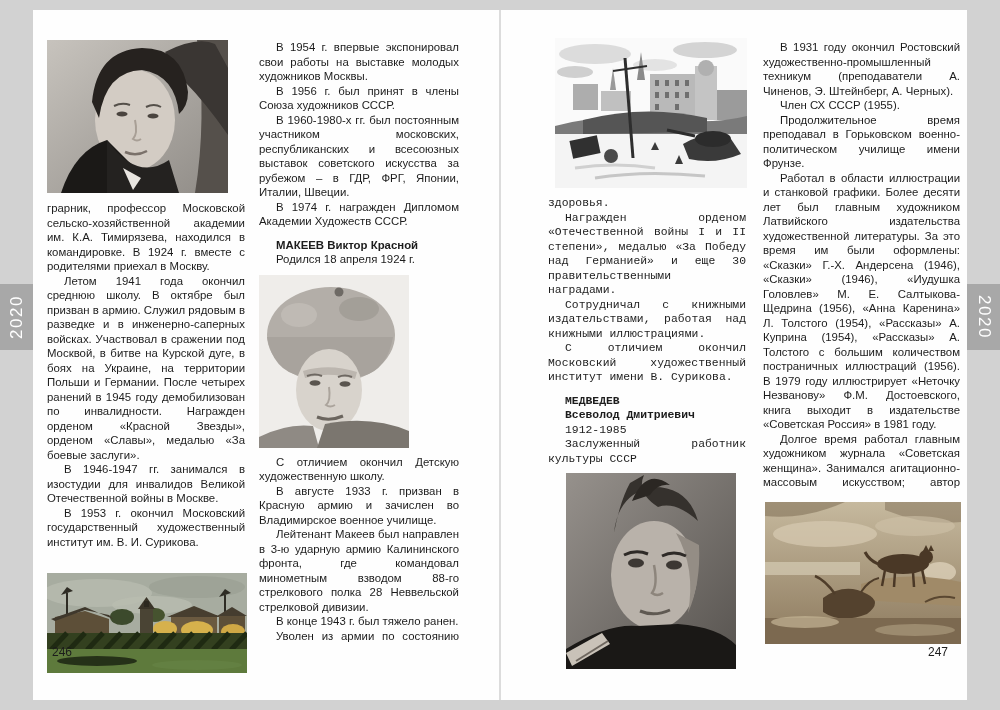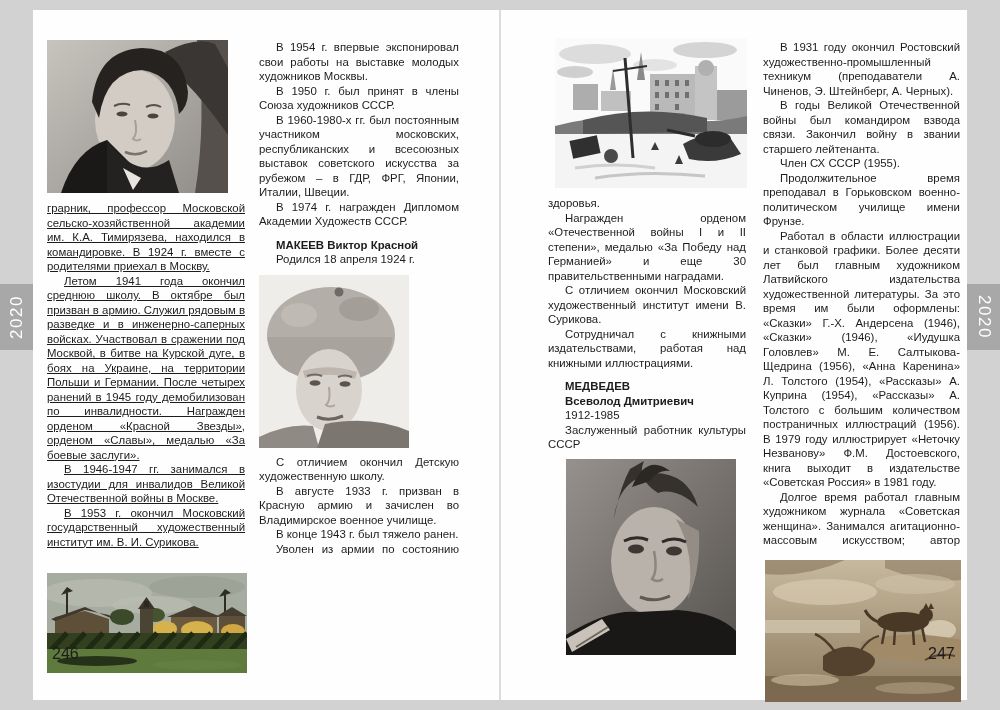--- a/index.html
+++ b/index.html
@@ -25,26 +25,26 @@
   .col p.jlast{text-align-last:justify;}
   .entry-head{font-weight:bold;margin-top:9px !important;}
   .entry-head2{font-weight:bold;}
   .pic{display:block;}
   .pic-photo1{margin-bottom:8px;}
   .pic-painting1{margin-top:24px;}
   .pic-photo2{margin-top:8px;margin-bottom:7px;}
   .pic-drawing{margin-left:7px;margin-bottom:8px;}
   .pic-photo3{margin-top:7px;margin-left:18px;}
   .pic-painting2{margin-top:12px;margin-left:2px;}
-  .page-number{position:absolute;font-size:16px;color:#1c1c1c;}
+  .page-number{position:absolute;font-size:12px;color:#1c1c1c;}
   .page-number.left{left:52px;top:645px;}
   .page-number.right{left:928px;top:645px;}
-  #col1{left:47px;top:40px;width:198px;text-decoration:underline;}
+  #col1{left:47px;top:40px;width:198px;}
   #col2{left:259px;top:40px;width:200px;}
-  #col3{left:548px;top:38px;width:198px;}
+  #col3{left:548px;top:38px;width:198px;font-family:Liberation Mono, monospace;}
   #col4{left:763px;top:40px;width:197px;}
 </style>
 </head>
 <body>
 
 <div class="spread"></div>
 <div class="gutter"></div>
 
 <div class="year-tab left">
   <span>2020</span>
@@ -119,21 +119,21 @@
       <line x1="184" y1="77" x2="200" y2="60"></line>
     </g>
     <rect x="0" y="76" width="200" height="24" fill="#5e7a3c"></rect>
     <ellipse cx="50" cy="88" rx="40" ry="5" fill="#54703​4" opacity="0.6"></ellipse>
     <ellipse cx="150" cy="92" rx="45" ry="5" fill="#688446" opacity="0.6"></ellipse>
   </svg>
 </div>
 
 <div class="col" id="col2">
   <p>В 1954 г. впервые экспонировал свои работы на выставке молодых художников Москвы.</p>
-  <p>В 1950 г. был принят в члены Союза художников СССР.</p>
+  <p>В 1956 г. был принят в члены Союза художников СССР.</p>
   <p>В 1960-1980-х гг. был постоянным участником московских, республиканских и всесоюзных выставок советского искусства за рубежом – в ГДР, ФРГ, Японии, Италии, Швеции.</p>
   <p>В 1974 г. награжден Дипломом Академии Художеств СССР.</p>
   <p class="entry-head">МАКЕЕВ Виктор Красной</p>
   <p>Родился 18 апреля 1924 г.</p>
   <svg class="pic pic-photo2" width="150" height="173" viewBox="0 0 150 173">
     <rect width="150" height="173" fill="#efedea"></rect>
     <ellipse cx="72" cy="60" rx="64" ry="48" fill="#b3aea8"></ellipse>
     <path d="M8,62 Q14,96 42,101 L104,101 Q128,95 134,62 Z" fill="#a8a39d"></path>
     <ellipse cx="40" cy="40" rx="18" ry="12" fill="#c2bdb7" opacity="0.8"></ellipse>
     <ellipse cx="100" cy="34" rx="20" ry="12" fill="#9d9892" opacity="0.7"></ellipse>
@@ -144,20 +144,21 @@
     <ellipse cx="86" cy="109" rx="5.5" ry="2.8" fill="#5a554f"></ellipse>
     <path d="M48,101 Q56,98 63,101" stroke="#6e6862" stroke-width="2" fill="none"></path>
     <path d="M79,102 Q86,99 93,102" stroke="#6e6862" stroke-width="2" fill="none"></path>
     <path d="M70,112 Q72,126 67,130 Q71,133 76,130" stroke="#aba49c" stroke-width="2" fill="none"></path>
     <path d="M58,142 Q70,147 84,141" stroke="#6b655e" stroke-width="3" fill="none"></path>
     <path d="M0,173 L0,162 Q28,148 54,151 L60,173 Z" fill="#8f8a84"></path>
     <path d="M58,173 L66,149 Q112,140 150,156 L150,173 Z" fill="#7b766f"></path>
   </svg>
   <p>С отличием окончил Детскую художественную школу.</p>
   <p>В августе 1933 г. призван в Красную армию и зачислен во Владимирское военное училище.</p>
+  <p>Лейтенант Макеев был направлен в 3-ю ударную армию Калининского фронта, где командовал минометным взводом 88-го стрелкового полка 28 Неввельской стрелковой дивизии.</p>
   <p>В конце 1943 г. был тяжело ранен.</p>
   <p class="jlast">Уволен из армии по состоянию</p>
 </div>
 
 <div class="col" id="col3">
   <svg class="pic pic-drawing" width="192" height="150" viewBox="0 0 192 150">
     <rect width="192" height="150" fill="#fafafa"></rect>
     <ellipse cx="40" cy="16" rx="36" ry="10" fill="#dcdcdc"></ellipse>
     <ellipse cx="150" cy="12" rx="32" ry="8" fill="#d4d4d4"></ellipse>
     <ellipse cx="100" cy="27" rx="22" ry="6" fill="#e3e3e3"></ellipse>
@@ -192,22 +193,22 @@
     <line x1="140" y1="98" x2="112" y2="92" stroke="#2c2c2c" stroke-width="3"></line>
     <rect x="16" y="100" width="28" height="18" fill="#303030" transform="rotate(-12 30 109)"></rect>
     <circle cx="56" cy="118" r="7" fill="#4a4a4a"></circle>
     <path d="M96,112 l4,-8 l4,8 Z" fill="#3a3a3a"></path>
     <path d="M120,126 l4,-9 l4,9 Z" fill="#3a3a3a"></path>
     <path d="M20,130 Q60,124 100,130" stroke="#d0d0d0" stroke-width="3" fill="none"></path>
     <path d="M40,140 Q90,132 150,138" stroke="#c6c6c6" stroke-width="3" fill="none"></path>
   </svg>
   <p class="np">здоровья.</p>
   <p>Награжден орденом «Отечественной войны I и II степени», медалью «За Победу над Германией» и еще 30 правительственными наградами.</p>
+  <p>Сотрудничал с книжными издательствами, работая над книжными иллюстрациями.</p>
   <p>С отличием окончил Московский художественный институт имени В. Сурикова.</p>
-  <p>Сотрудничал с книжными издательствами, работая над книжными иллюстрациями.</p>
   <p class="entry-head">МЕДВЕДЕВ</p>
   <p class="entry-head2">Всеволод Дмитриевич</p>
   <p>1912-1985</p>
   <p>Заслуженный работник культуры СССР</p>
   <svg class="pic pic-photo3" width="170" height="196" viewBox="0 0 170 196">
     <defs>
       <linearGradient id="p3bg" x1="0" y1="0" x2="1" y2="1">
         <stop offset="0" stop-color="#96918c"></stop>
           <stop offset="1" stop-color="#57534f"></stop>
       </linearGradient>
@@ -224,21 +225,20 @@
     <path d="M88,92 Q92,112 86,120 Q91,124 97,120" stroke="#8d857c" stroke-width="2.5" fill="none"></path>
     <path d="M74,138 Q88,144 104,137" stroke="#5f5952" stroke-width="3" fill="none"></path>
     <path d="M0,196 L0,176 Q42,150 72,153 L112,151 Q152,154 170,172 L170,196 Z" fill="#1a1816"></path>
     <path d="M0,180 L36,160 L44,171 L6,193 Z" fill="#c9c2b8"></path>
     <line x1="10" y1="188" x2="42" y2="168" stroke="#6e675f" stroke-width="2"></line>
   </svg>
 </div>
 
 <div class="col" id="col4">
   <p>В 1931 году окончил Ростовский художественно-промышленный техникум (преподаватели А. Чиненов, Э. Штейнберг, А. Черных).</p>
-  <p>В годы Великой Отечественной войны был командиром взвода связи. Закончил войну в звании старшего лейтенанта.</p>
   <p>Член СХ СССР (1955).</p>
   <p>Продолжительное время преподавал в Горьковском военно-политическом училище имени Фрунзе.</p>
   <p>Работал в области иллюстрации и станковой графики. Более десяти лет был главным художником Латвийского издательства художественной литературы. За это время им были оформлены: «Сказки» Г.-Х. Андерсена (1946), «Сказки» (1946), «Иудушка Головлев» М. Е. Салтыкова-Щедрина (1956), «Анна Каренина» Л. Толстого (1954), «Рассказы» А. Куприна (1954), «Рассказы» А. Толстого с большим количеством постраничных иллюстраций (1956). В 1979 году иллюстрирует «Неточку Незванову» Ф.М. Достоевского, книга выходит в издательстве «Советская Россия» в 1981 году.</p>
   <p class="jlast">Долгое время работал главным художником журнала «Советская женщина». Занимался агитационно-массовым искусством; автор</p>
   <svg class="pic pic-painting2" width="196" height="142" viewBox="0 0 196 142">
     <defs>
       <linearGradient id="sep" x1="0" y1="0" x2="0" y2="1">
         <stop offset="0" stop-color="#c6b99e"></stop>
           <stop offset="1" stop-color="#8d7a5e"></stop>
       </linearGradient>

